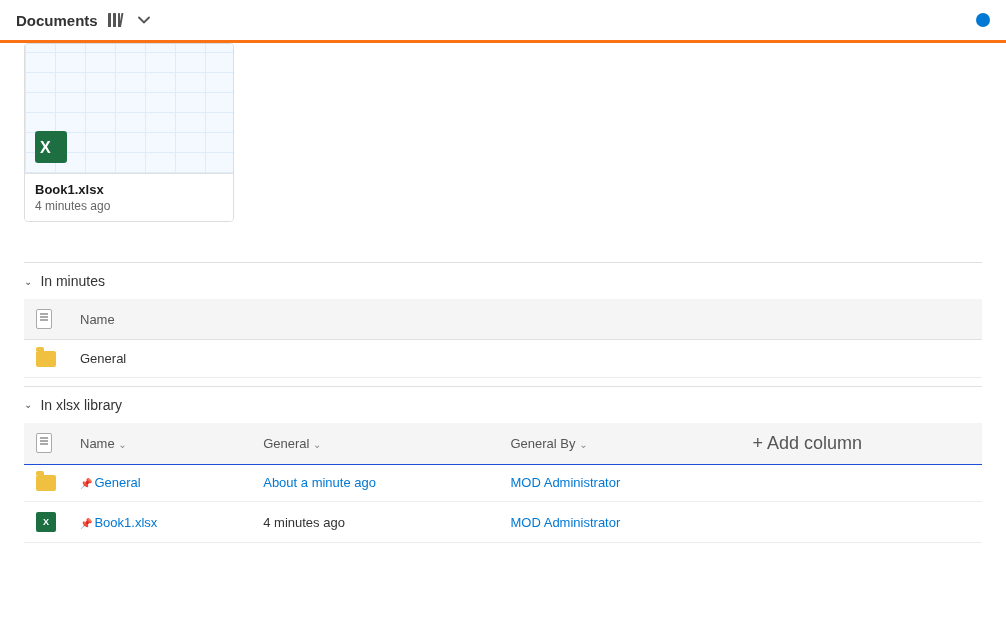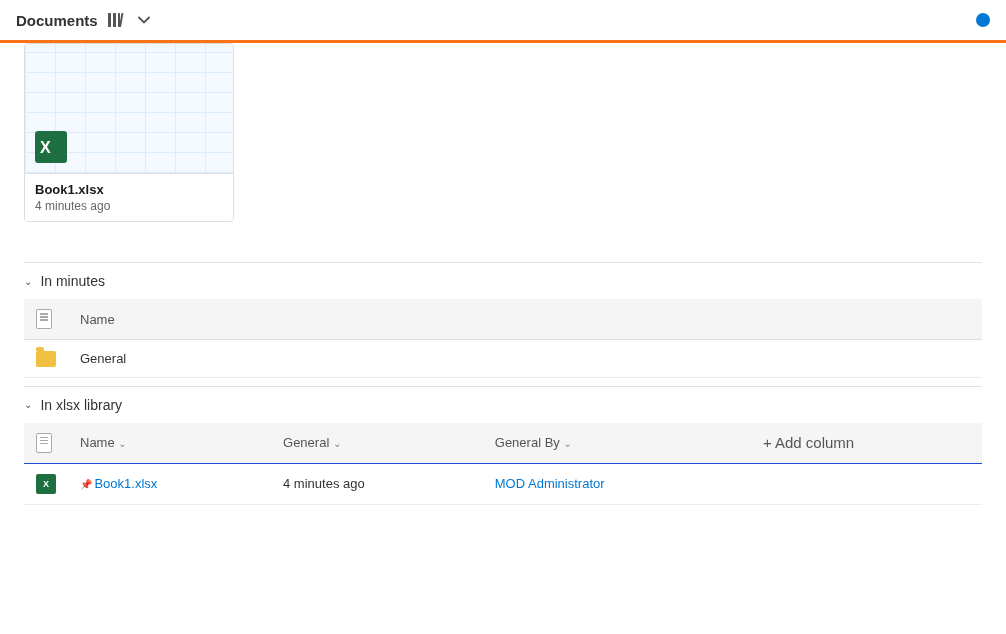--- a/index.html
+++ b/index.html
@@ -242,21 +242,21 @@
       text-decoration: none;
     }
 
     .modified-by-text {
       color: #0078d4;
     }
 
     .add-column-btn {
       color: #555;
       cursor: pointer;
-      font-size: 15px;
+      font-size: 18px;
       white-space: nowrap;
     }
 
     .sort-indicator {
       font-size: 10px;
       color: #888;
     }
 
     
     .excel-icon-sm {
@@ -374,20 +374,35 @@
             <span>General By</span>
             <span class="sort-indicator"> ⌄</span>
           </th>
           <th>
             <span class="add-column-btn">+ Add column</span>
           </th>
         </tr>
       </thead>
       <tbody>
 
+        <tr>
+          <td>
+            <div class="folder-icon"></div>
+          </td>
+          <td>
+            <span style="font-size:10px; color:#9c27b0; margin-right:2px;">📌</span><a class="link-text">General</a>
+          </td>
+          <td>
+            <span class="link-text">About a minute ago</span>
+          </td>
+          <td>
+            <span class="modified-by-text">MOD Administrator</span>
+          </td>
+          <td></td>
+        </tr>
 
         <tr>
           <td>
             <div class="excel-icon-sm">X</div>
           </td>
           <td>
             <span style="font-size:10px; color:#9c27b0; margin-right:2px;">📌</span><a class="link-text">Book1.xlsx</a>
           </td>
           <td>
             <span>4 minutes ago</span>

